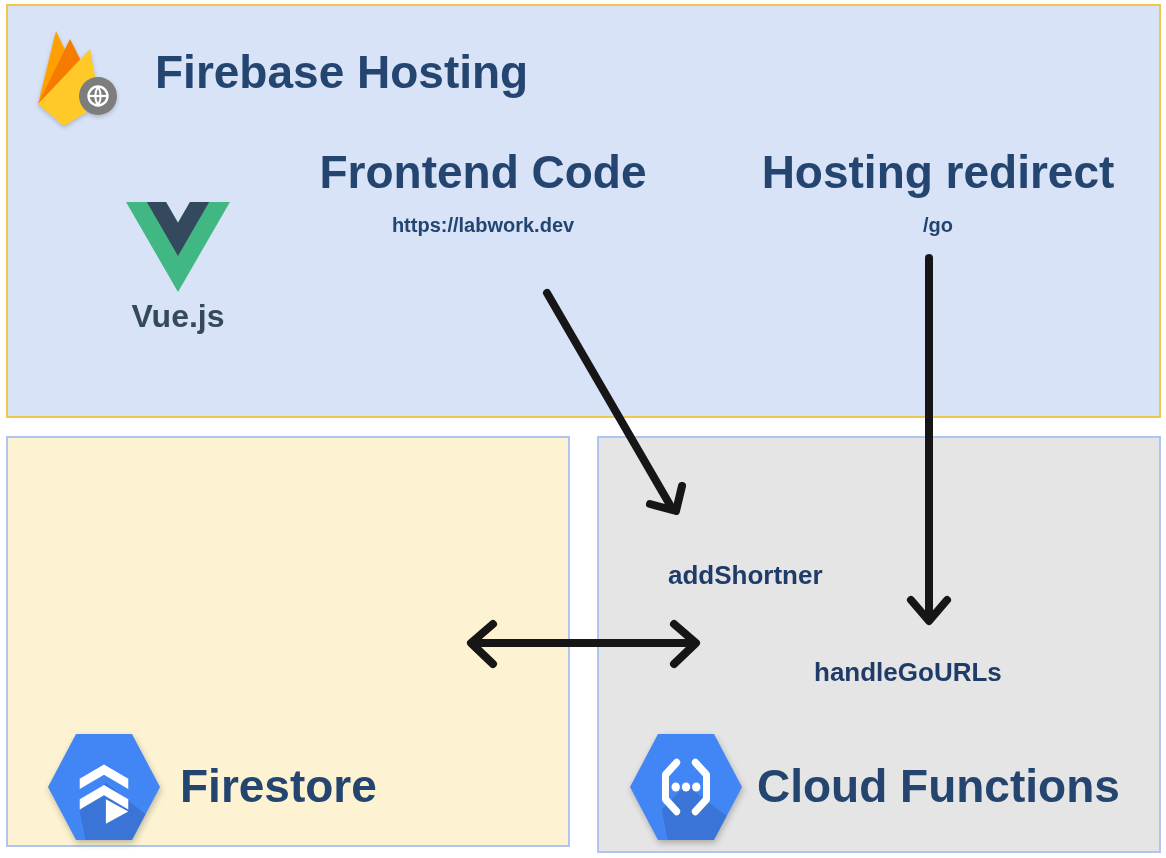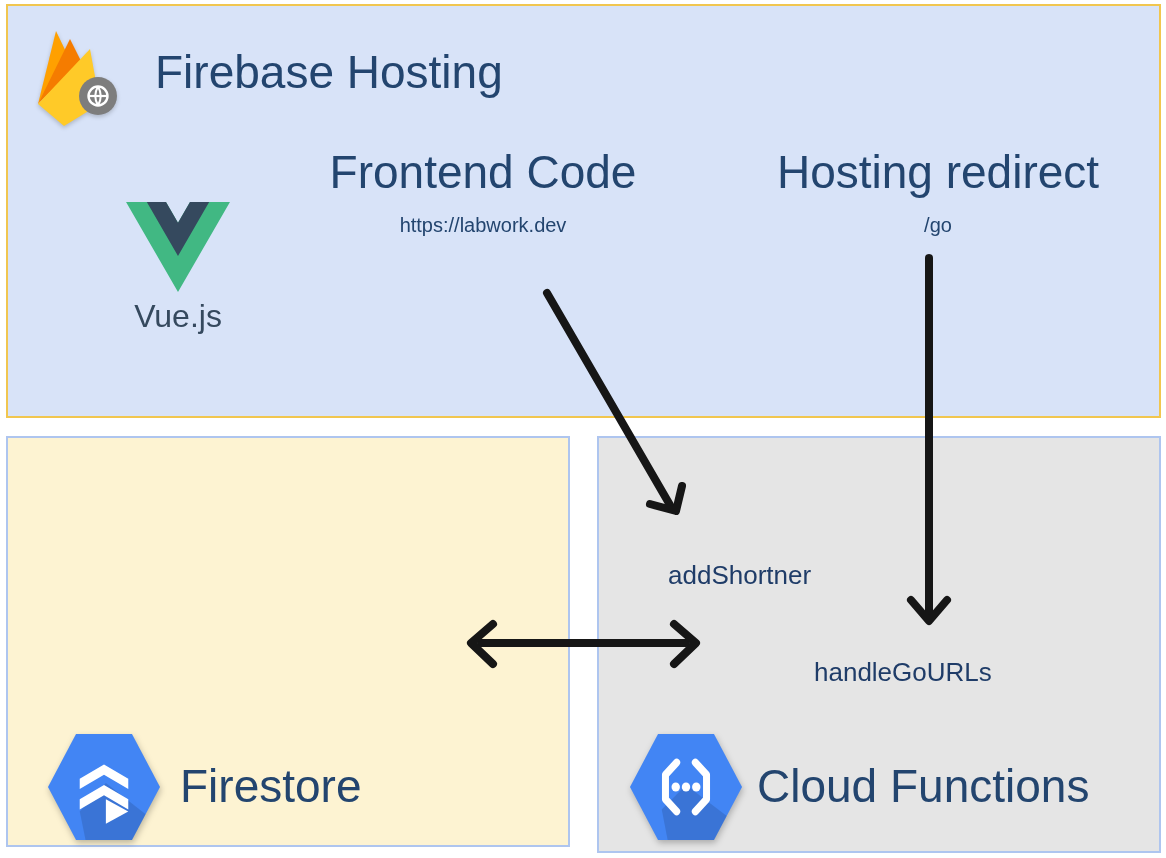--- a/index.html
+++ b/index.html
@@ -1,18 +1,18 @@
 <!DOCTYPE html>
 <html><head>
 <meta charset="utf-8">
 <style>
   html,body{margin:0;padding:0;background:#ffffff;}
   body{width:1166px;height:858px;font-family:"Liberation Sans",sans-serif;color:#23456f;}
   #canvas{position:relative;width:1166px;height:858px;background:#ffffff;overflow:hidden;}
-  .box{position:absolute;box-sizing:border-box;}
+  .box{position:absolute;box-sizing:border-box;font-weight:bold;}
   .hosting-box{left:6px;top:4px;width:1155px;height:414px;background:#d8e3f8;border:2px solid #f1c64f;}
   .store-box{left:6px;top:436px;width:564px;height:411px;background:#fdf3d2;border:2px solid #aec5ef;}
   .funcs-box{left:597px;top:436px;width:564px;height:417px;background:#e5e5e5;border:2px solid #aec5ef;}
   .abs{position:absolute;}
   .h1{font-size:46px;line-height:1.05;color:#23456f;white-space:nowrap;}
   .h2{font-size:46px;line-height:1.05;color:#23456f;text-align:center;white-space:nowrap;}
   .sub{font-size:20px;line-height:34px;color:#23456f;text-align:center;white-space:nowrap;}
   .fn-label{font-size:26px;line-height:30px;color:#1f3c68;white-space:nowrap;}
   .brand-title{font-size:46px;line-height:1.05;color:#23456f;white-space:nowrap;}
   .vue-wrap{left:108px;top:196px;width:124px;text-align:center;}

